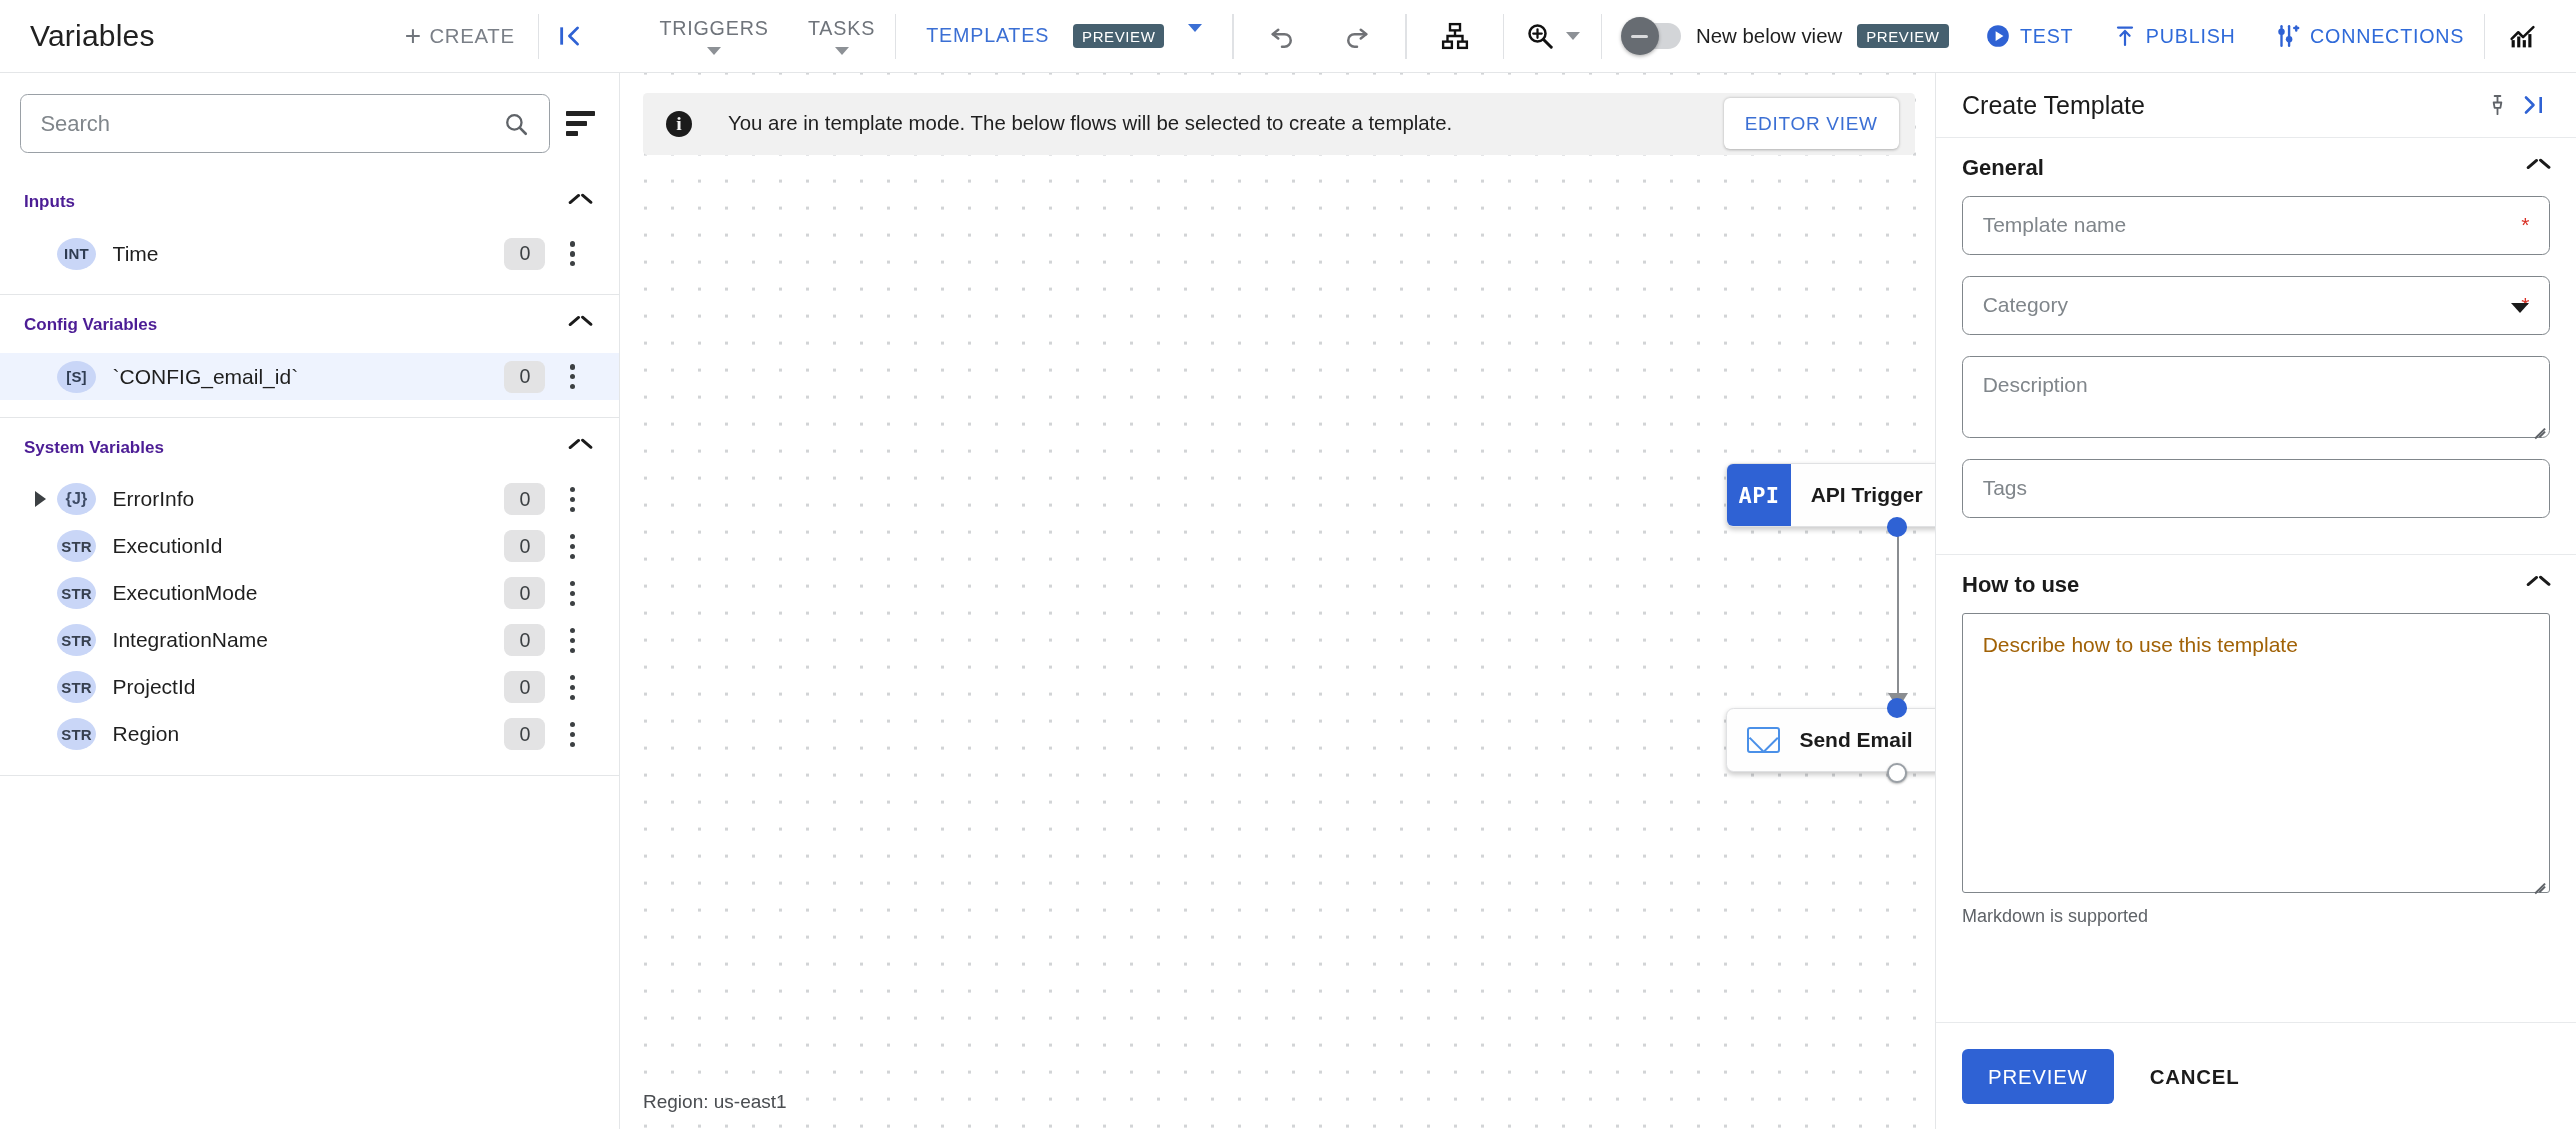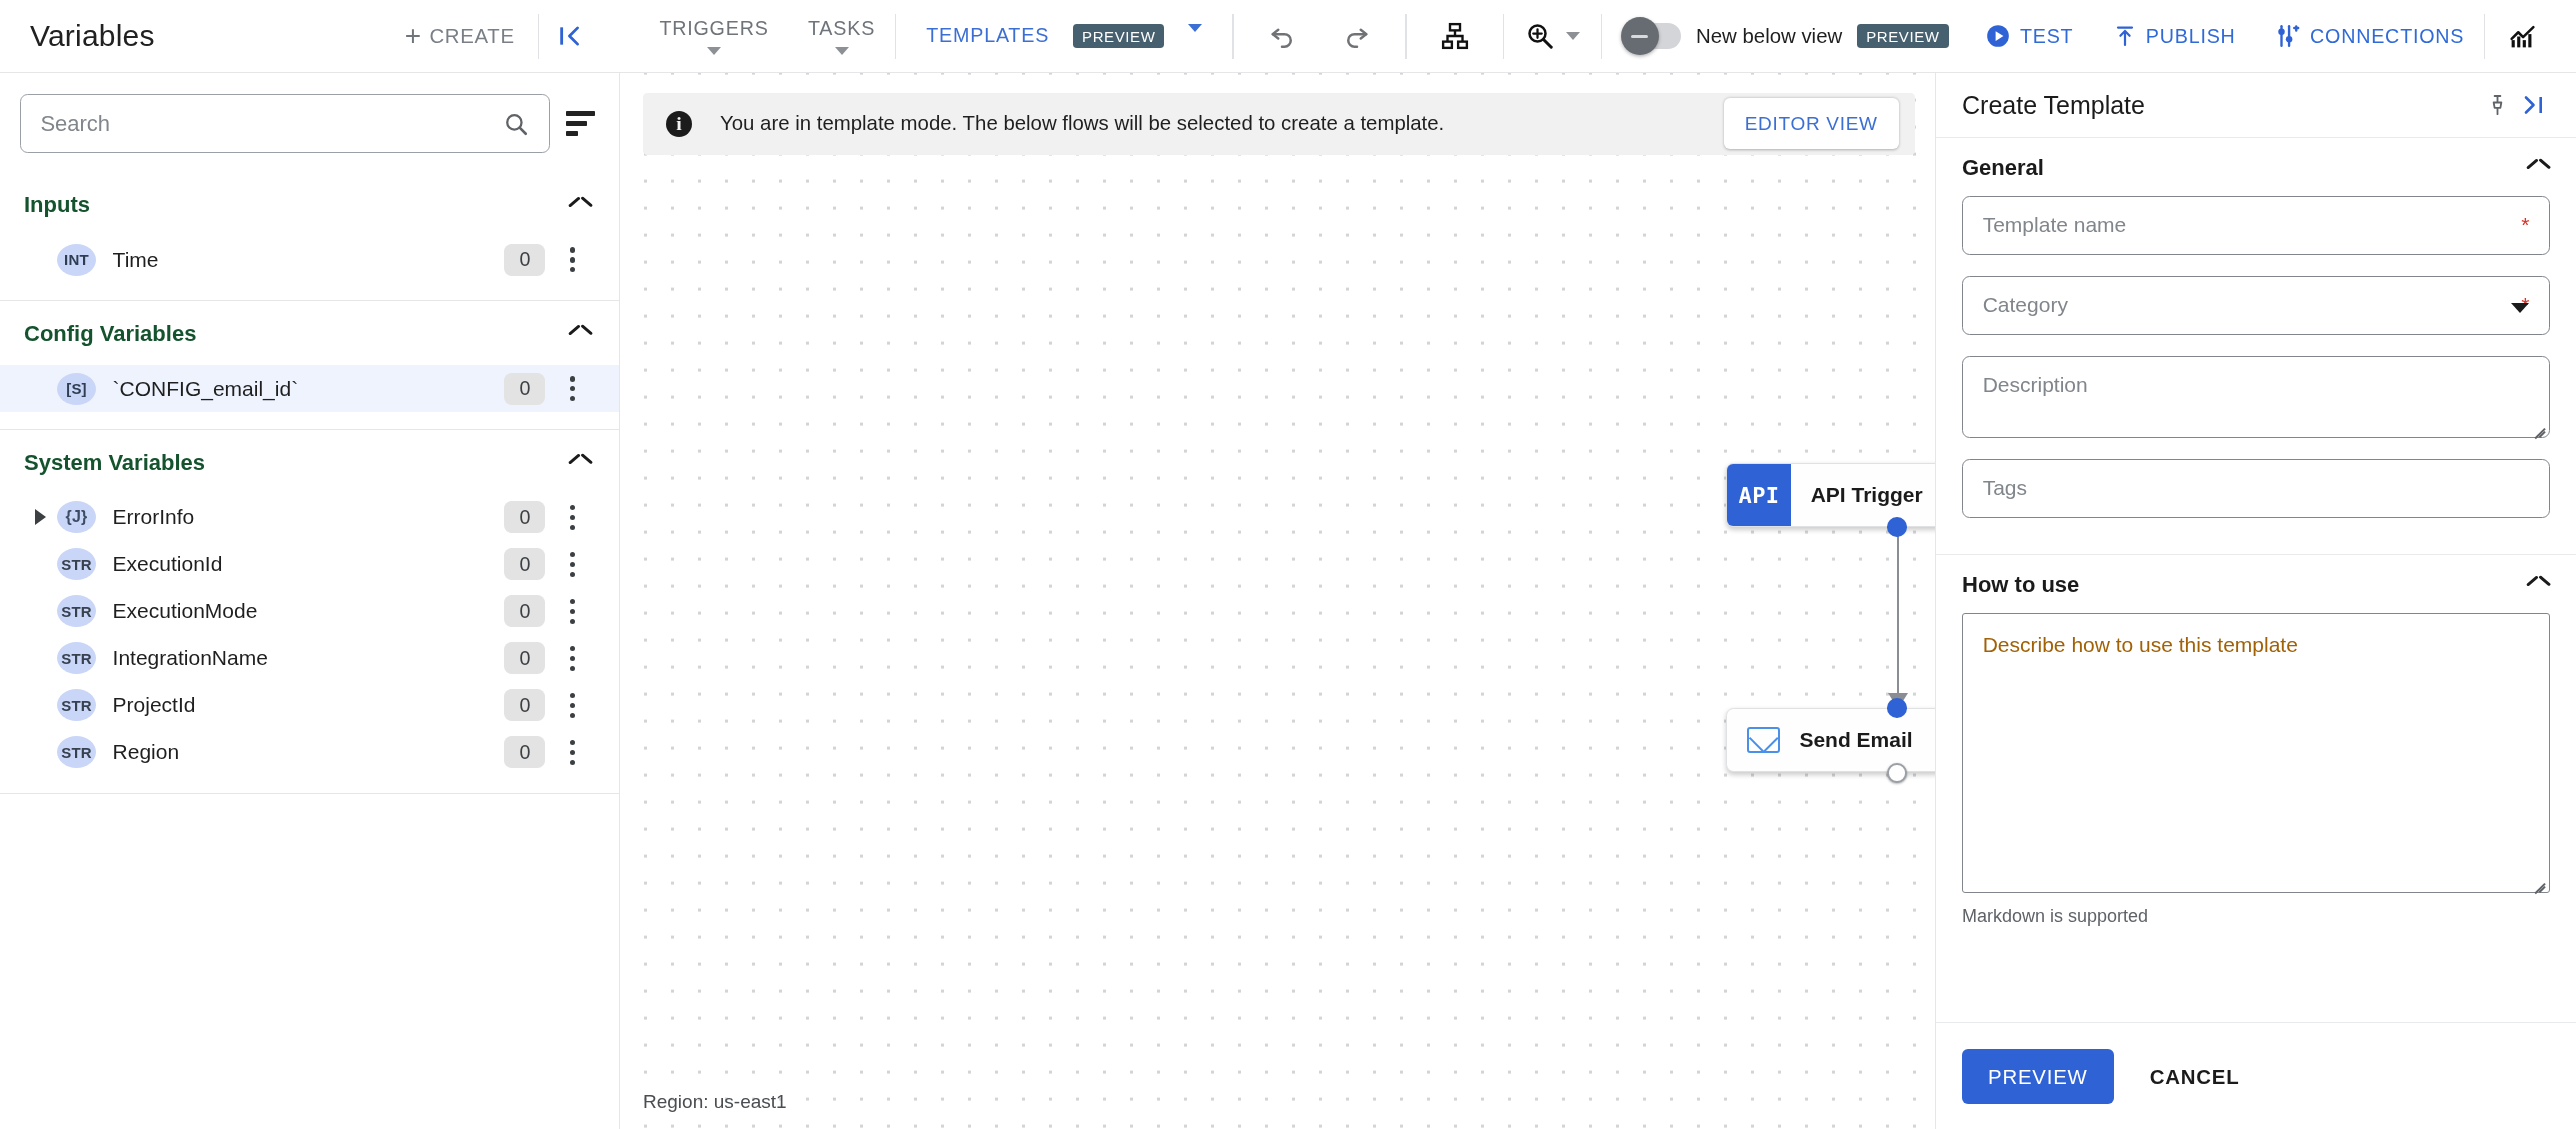--- a/index.html
+++ b/index.html
@@ -162,21 +162,21 @@
   .sort-icon { width: 33px; display: flex; flex-direction: column; gap: 5.3px; align-items: flex-start; cursor: pointer; }
   .sort-icon i { display: block; height: 4.5px; background: #222; border-radius: 0.8px; }
   .sort-icon i:nth-child(1) { width: 29px; }
   .sort-icon i:nth-child(2) { width: 20.4px; }
   .sort-icon i:nth-child(3) { width: 12px; }
 
   .sec-header {
     display: flex; align-items: center; justify-content: space-between;
     padding: 19.7px 27px 18px 24px;
   }
-  .sec-title { font-size: 22px; font-weight: 700; color: #14532d; }
+  .sec-title { font-size: 17px; font-weight: 700; color: #4c1d95; }
   .chev {
     width: 23px; height: 13.6px; position: relative; cursor: pointer;
   }
   .chev:before, .chev:after {
     content: ""; position: absolute; top: 6px; width: 14.4px; height: 3px; background: #1b1b1b; border-radius: 1.5px;
   }
   .chev:before { left: 0; transform: rotate(-40deg); transform-origin: left center; }
   .chev:after  { right: 0; transform: rotate(40deg); transform-origin: right center; }
 
   .var-row {
@@ -235,21 +235,21 @@
     display: flex; align-items: center;
     padding: 0 16.6px 0 23px;
   }
   .info-ic {
     width: 26px; height: 26px; border-radius: 50%;
     background: #1b1b1b; color: #f1f1f1;
     display: flex; align-items: center; justify-content: center;
     font-size: 19.7px; font-weight: 700; font-family: "Liberation Serif", serif;
     flex: 0 0 26px;
   }
-  .banner-text { margin-left: 28px; font-size: 20.4px; color: #1f1f1f; flex: 1; }
+  .banner-text { margin-left: 36px; font-size: 20.4px; color: #1f1f1f; flex: 1; }
   .editor-view-btn {
     background: #fff;
     border-radius: 6px;
     box-shadow: 0 0.8px 3px rgba(0,0,0,.28);
     color: #3b6fd4;
     font-size: 19px; letter-spacing: 0.7px; font-weight: 500;
     padding: 15px 21px 13.6px;
     cursor: pointer;
   }
 

